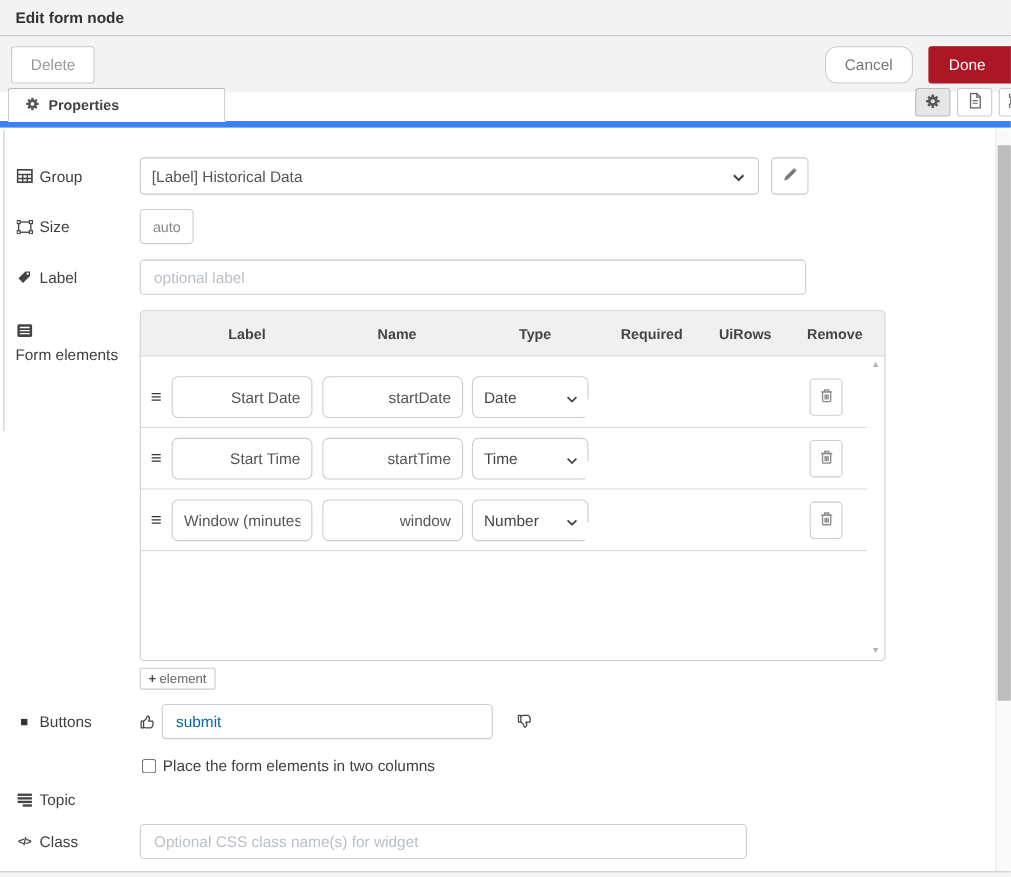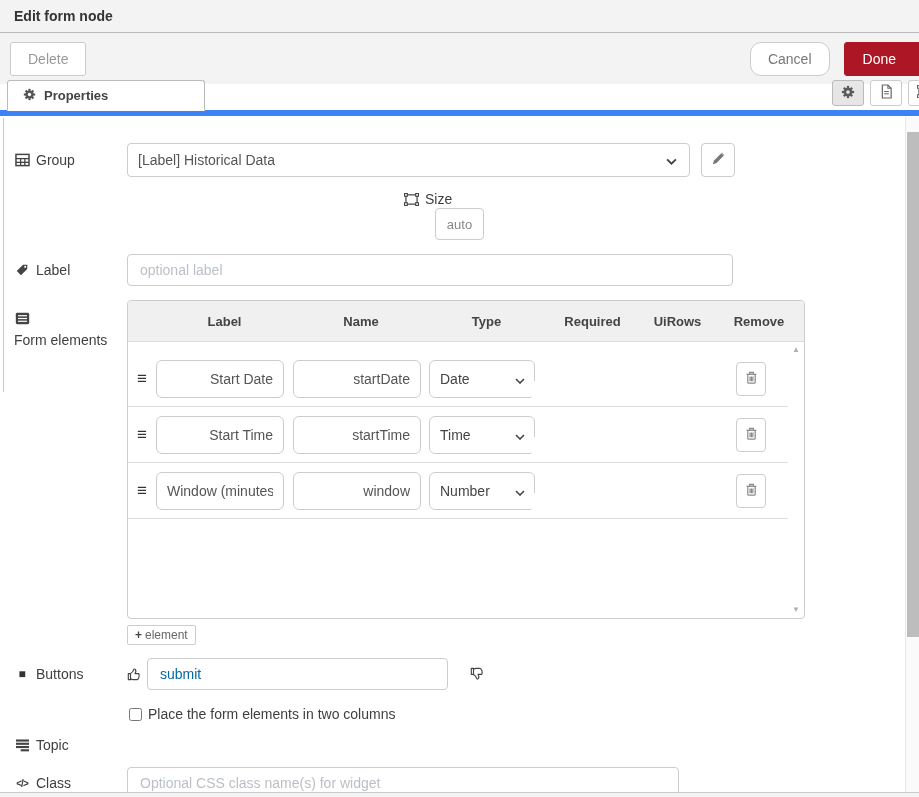--- a/index.html
+++ b/index.html
@@ -52,21 +52,21 @@
     position:absolute;top:117px;left:0;right:14px;bottom:5px;
     padding:26px 0 0 14px;background:#fff;
   }
   .form-row{display:flex;align-items:center;}
   .form-row .lbl{
     width:113px;flex:none;font-size:14px;color:#3f3f3f;
     display:flex;align-items:center;gap:6px;line-height:1.3;
   }
   .lbl .ic{flex:none;display:inline-flex;width:16px;justify-content:center;}
   .row-group{margin-bottom:13px;}
-  .row-size{margin-bottom:14px;flex-direction:column;}
+  .row-size{margin-bottom:14px;}
   .row-label{margin-bottom:14px;}
   .row-form-elements{align-items:flex-start;margin-bottom:6px;}
   .row-form-elements .lbl{padding-top:12px;flex-wrap:wrap;width:100px;margin-right:13px;}
   .row-add{margin:0 0 13px 113px;}
   .row-buttons{margin-bottom:16px;}
   .row-checkbox{margin:0 0 14px 115px;display:flex;align-items:center;gap:6px;font-size:14px;color:#3f3f3f;}
   .row-topic{margin-bottom:13px;}
 
   .select-box{
     width:563px;height:34px;border:1px solid #ccc;border-radius:4px;background:#fff;

